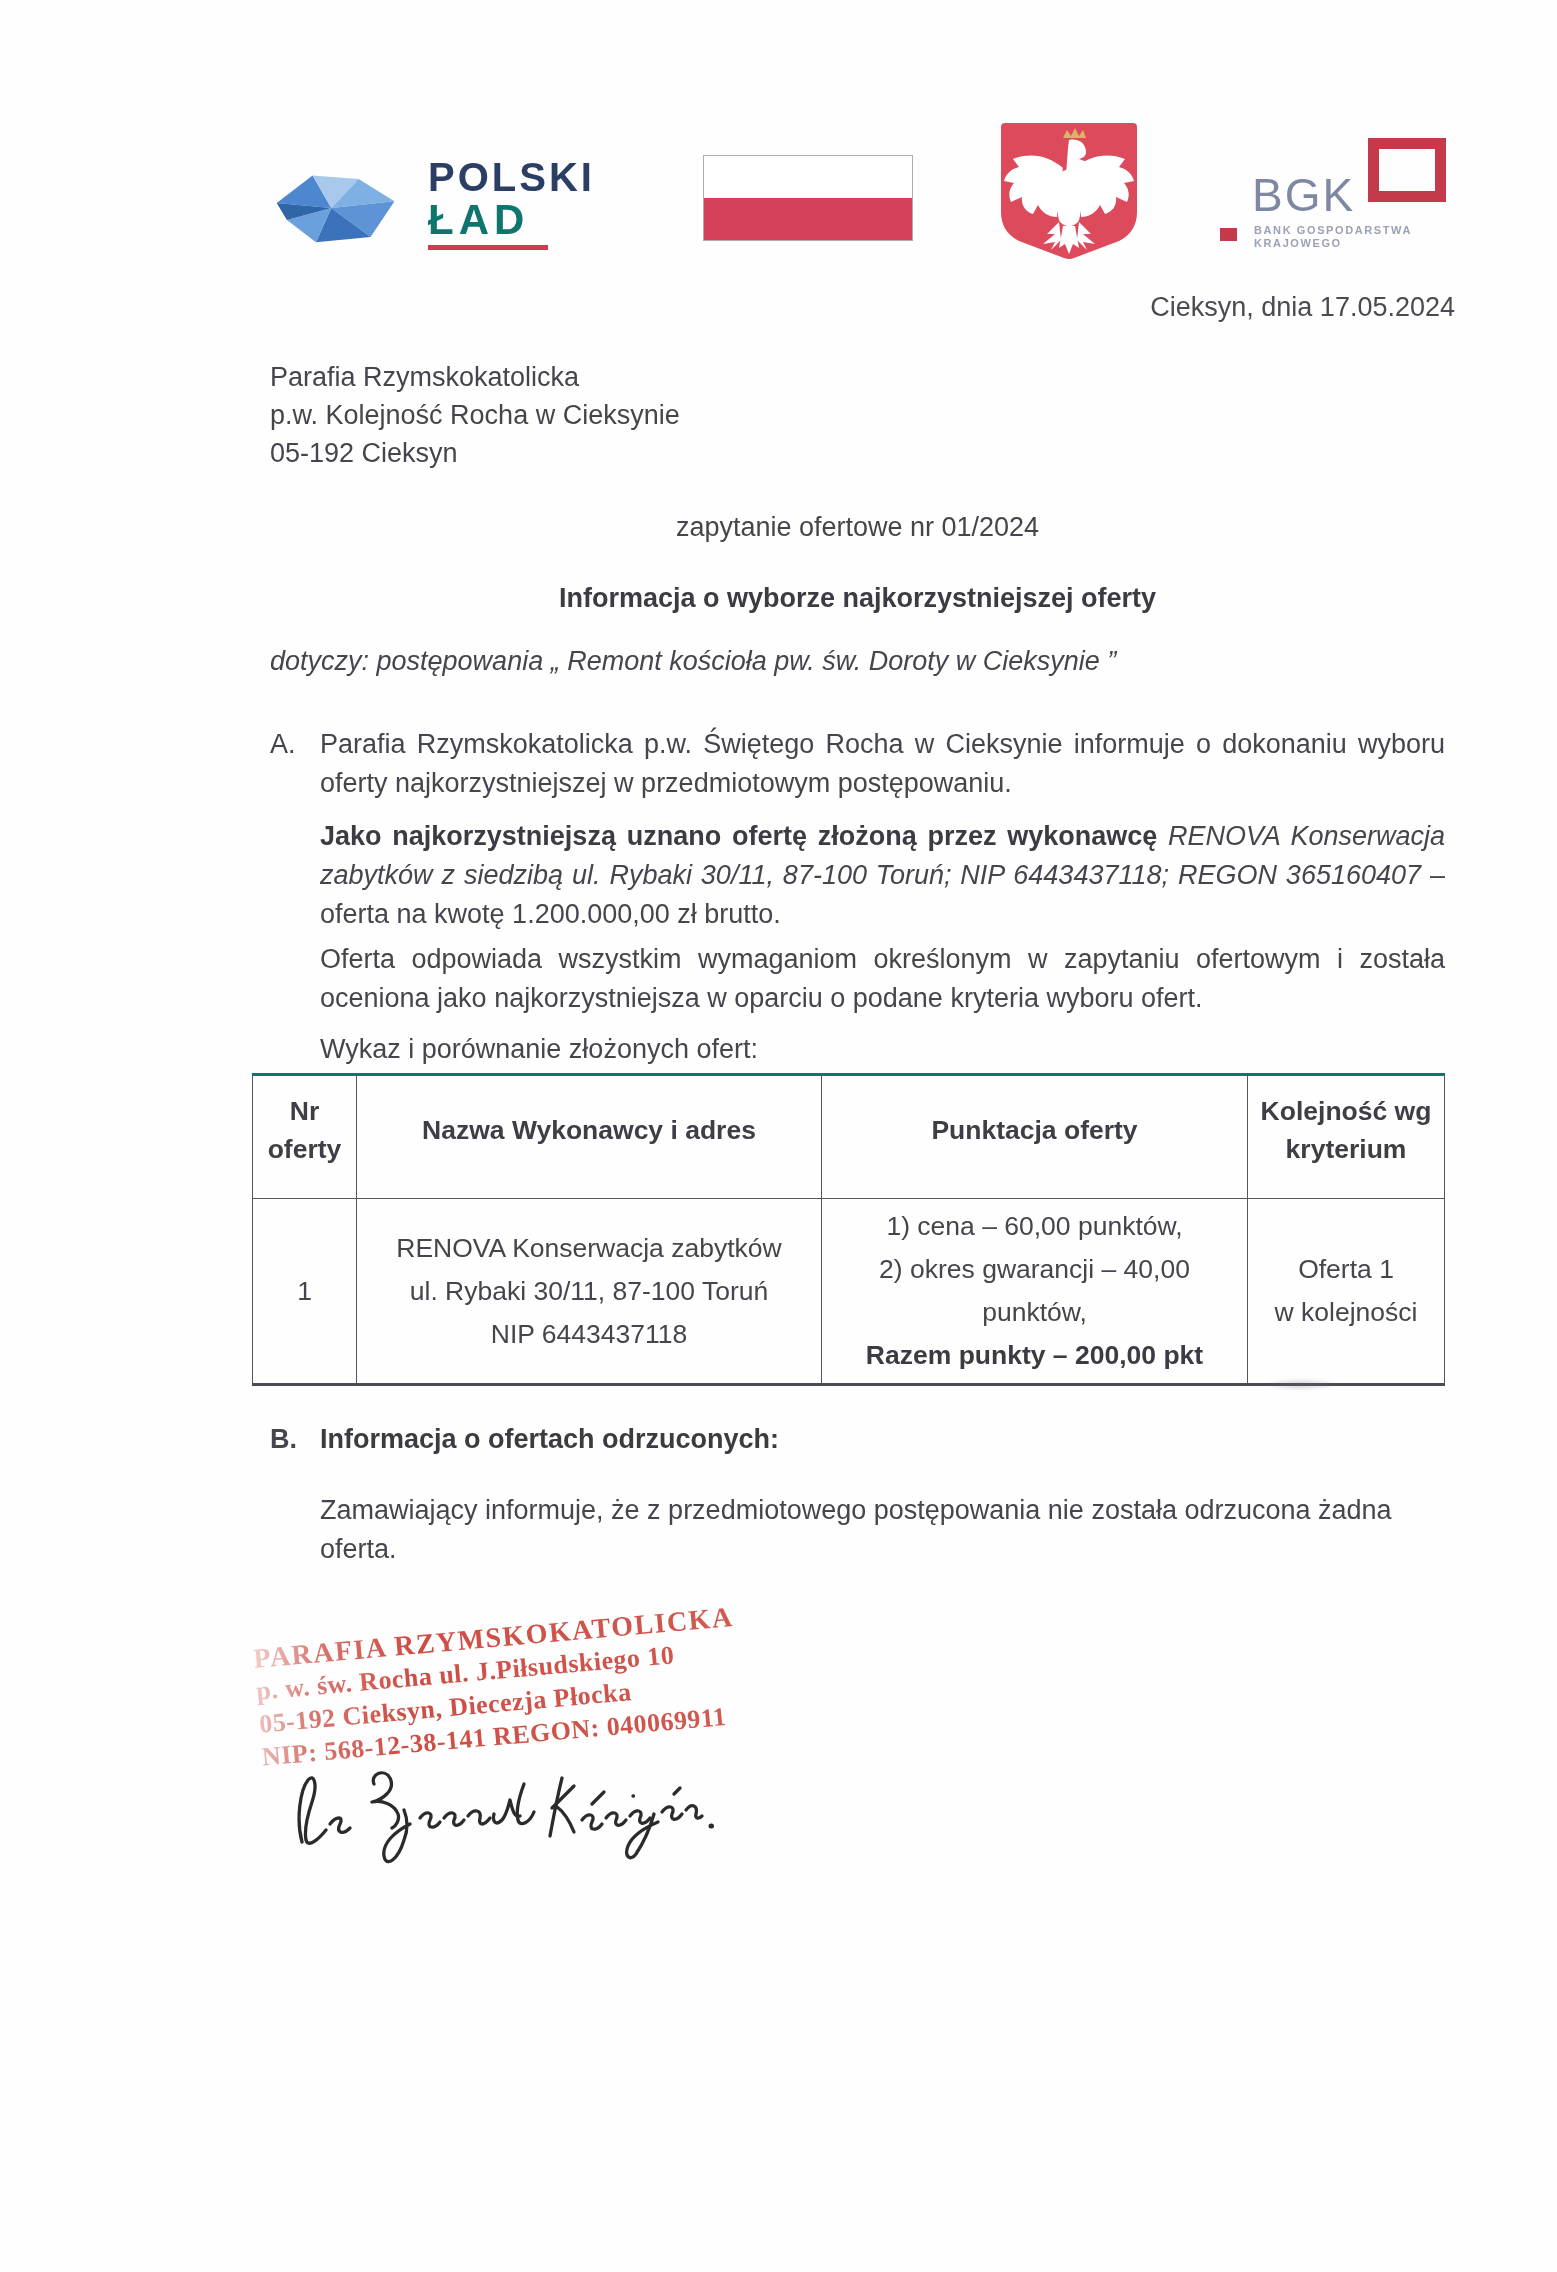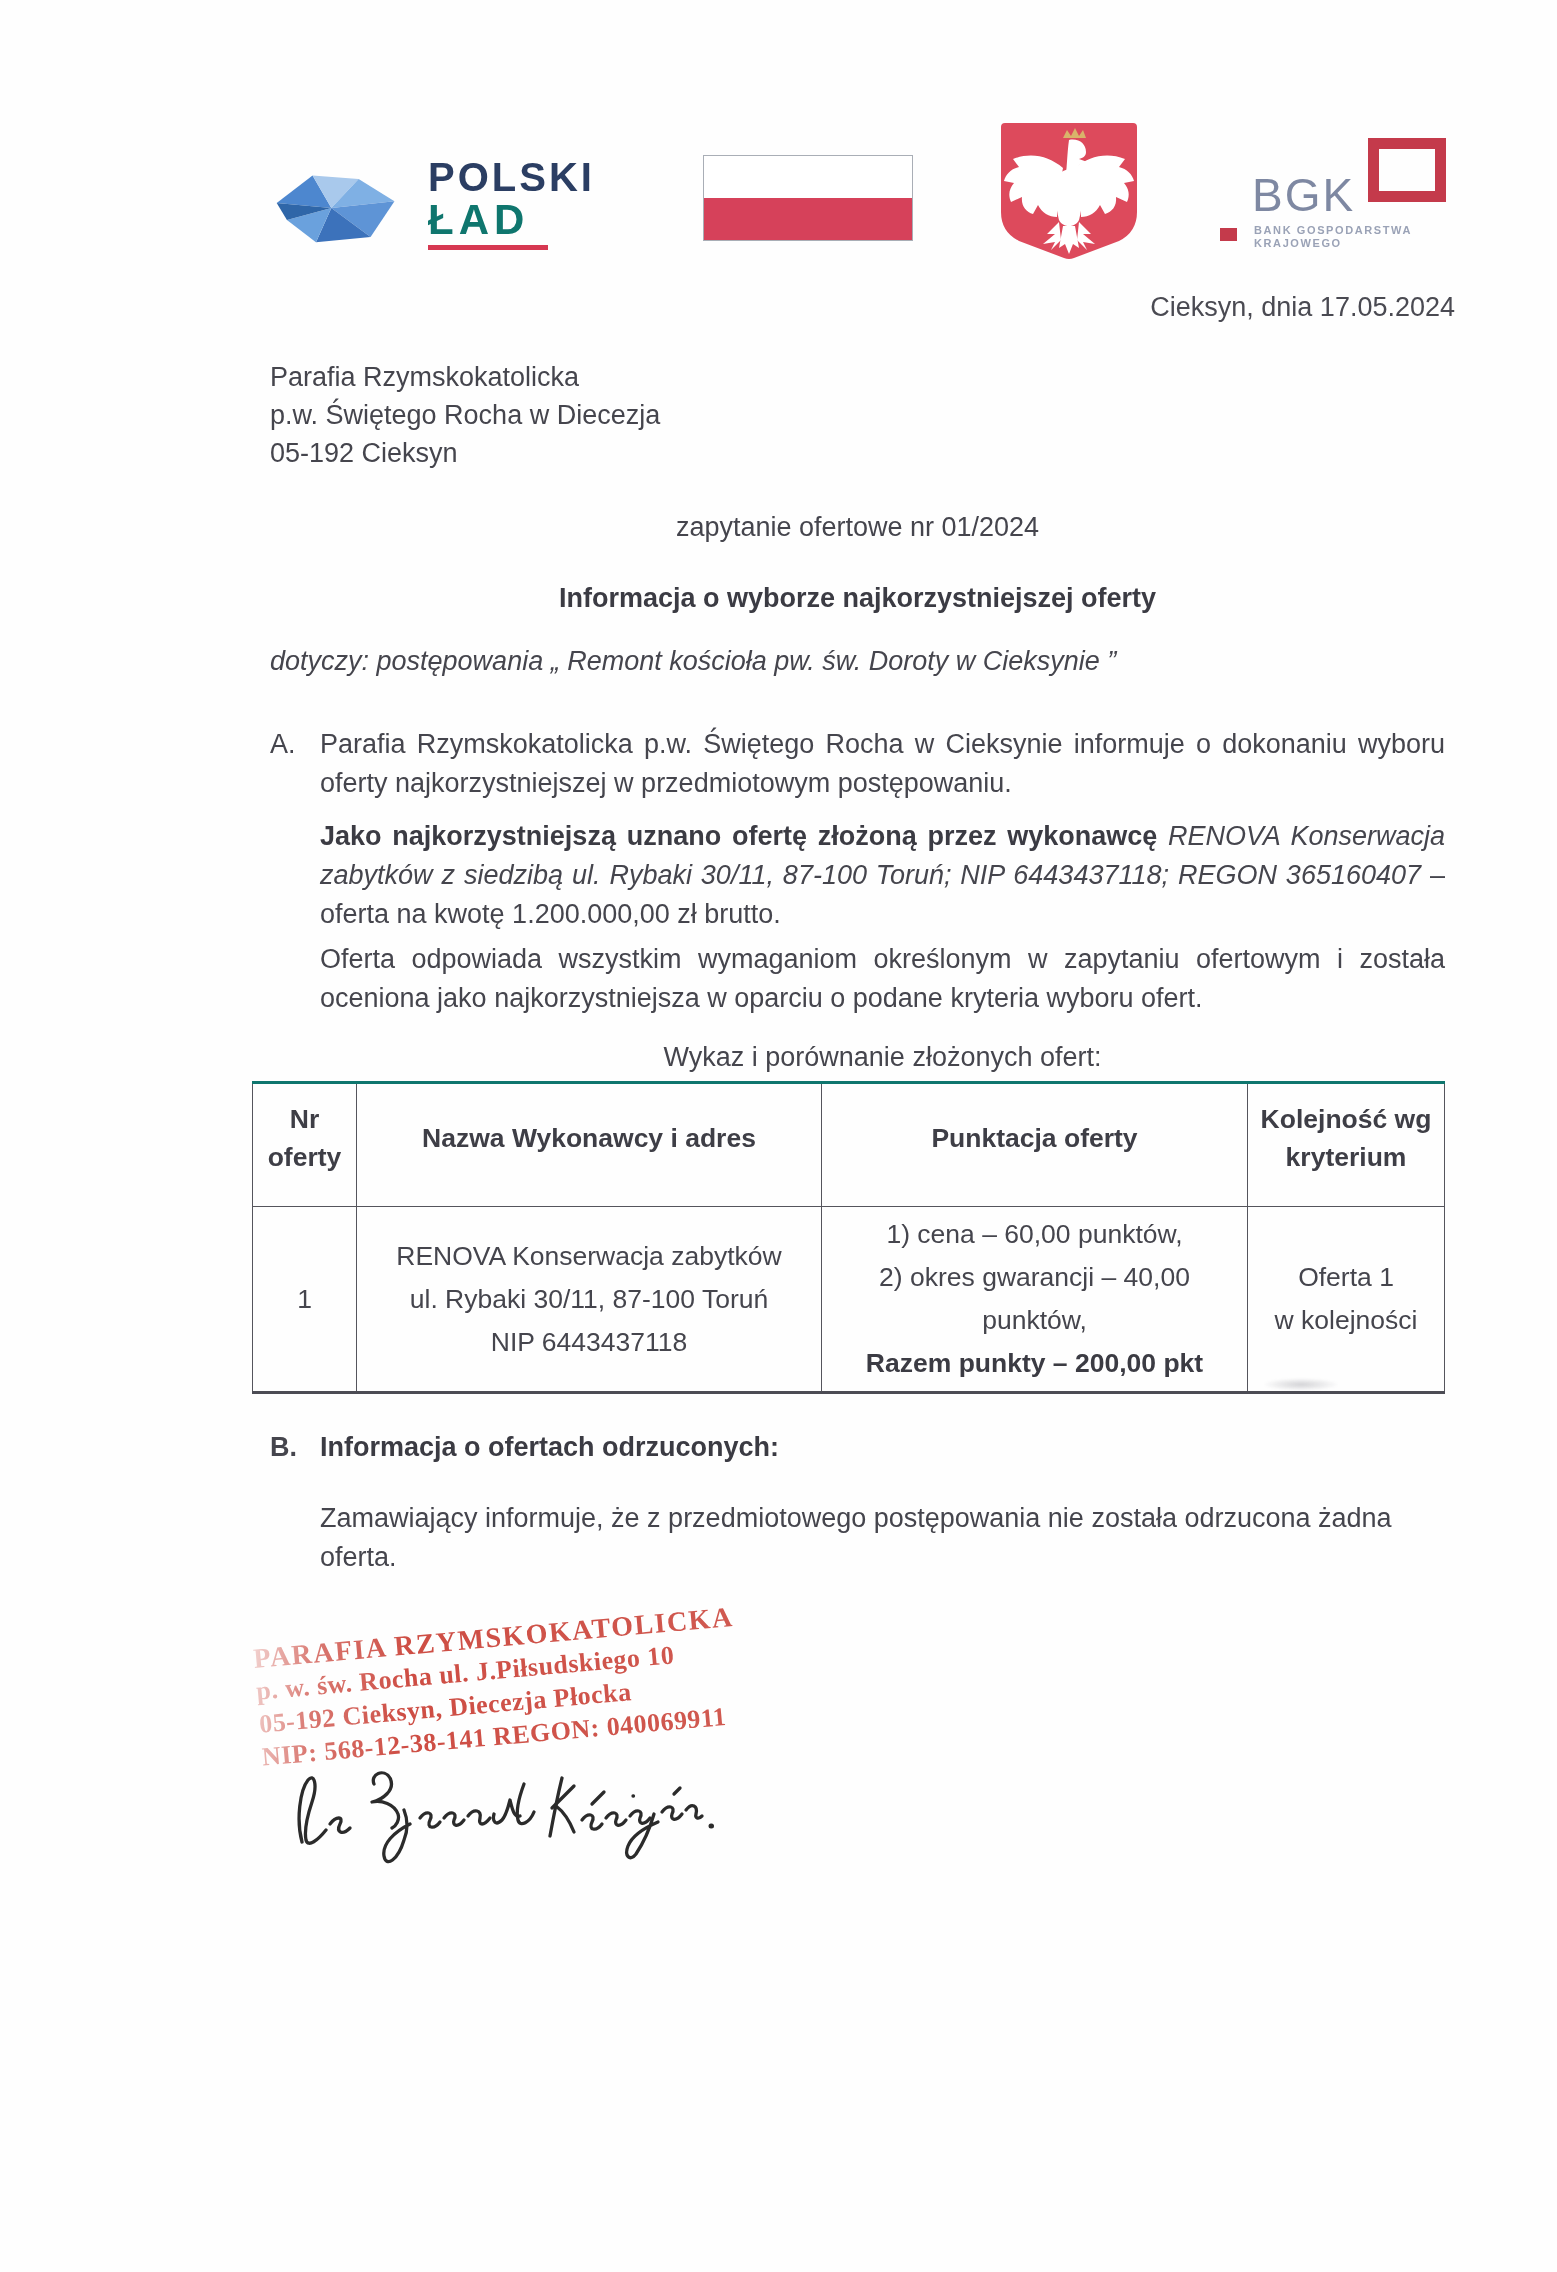--- a/index.html
+++ b/index.html
@@ -31,21 +31,21 @@
   .sender div{line-height:38px;}
   .reference{margin-top:36px;text-align:center;}
   .title{margin-top:32px; text-align:center; font-weight:700; color:#3b3b43;}
   .subject{margin-top:24px; font-style:italic;}
   .section{display:flex; margin-top:44px;}
   .section .label{width:50px; flex:0 0 50px;}
   .section .body{flex:1;}
   .just{text-align:justify;}
   .para-choice{margin-top:14px;}
   .para-eval{margin-top:6px;}
-  .para-list{margin-top:20px;text-align:center;}
+  .para-list{margin-top:12px;}
   .bold{font-weight:700; color:#3b3b43;}
   .italic{font-style:italic;}
   
   table.offers{
     margin-top:4px; margin-left:-18px;
     border-collapse:collapse; table-layout:fixed; width:1192px;
     font-size:26.5px; color:#45454d;
   }
   table.offers col.c1{width:104px;} table.offers col.c2{width:465px;}
   table.offers col.c3{width:426px;} table.offers col.c4{width:197px;}
@@ -133,21 +133,21 @@
     </div>
     <div class="sq-small"></div>
   </div>
 
   <div class="date">Cieksyn, dnia 17.05.2024</div>
 
   <div class="content">
 
     <div class="sender">
       <div>Parafia Rzymskokatolicka</div>
-      <div>p.w. Świętego Rocha w Diecezja</div>
+      <div>p.w. Kolejność Rocha w Cieksynie</div>
       <div>05-192 Cieksyn</div>
     </div>
 
     <div class="reference">zapytanie ofertowe nr 01/2024</div>
 
     <div class="title">Informacja o wyborze najkorzystniejszej oferty</div>
 
     <div class="subject">dotyczy: postępowania „ Remont kościoła pw. św. Doroty w Cieksynie ”</div>
 
     <div class="section">

